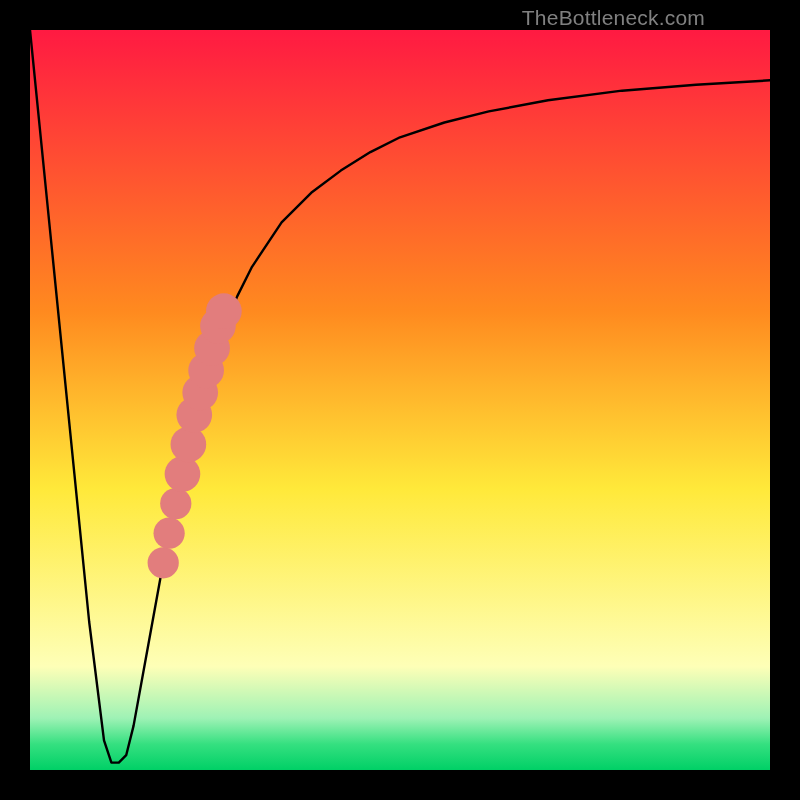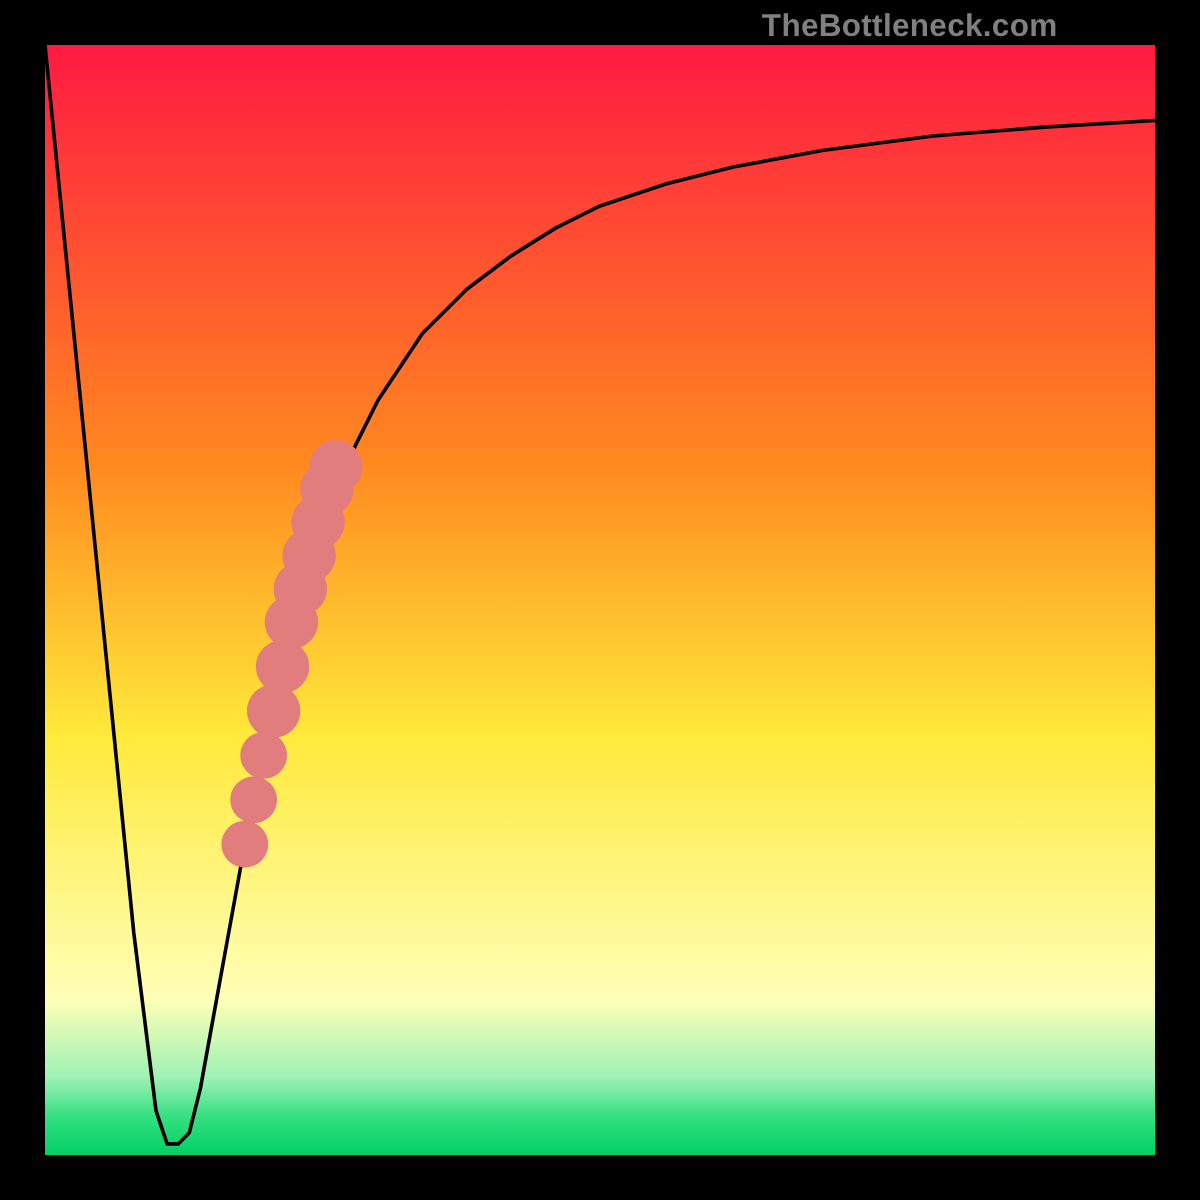--- a/index.html
+++ b/index.html
@@ -9,21 +9,20 @@
     height: 800px;
     overflow: hidden;
     background: #000;
     font-family: Arial, Helvetica, sans-serif;
   }
   .frame {
     position: relative;
     width: 739px;
     height: 800px;
     background: #000;
-    font-weight: bold;
   }
   .plot-area {
     position: absolute;
     left: 30px;
     top: 30px;
     width: 740px;
     height: 740px;
     overflow: hidden;
   }
   .gradient-bg {

